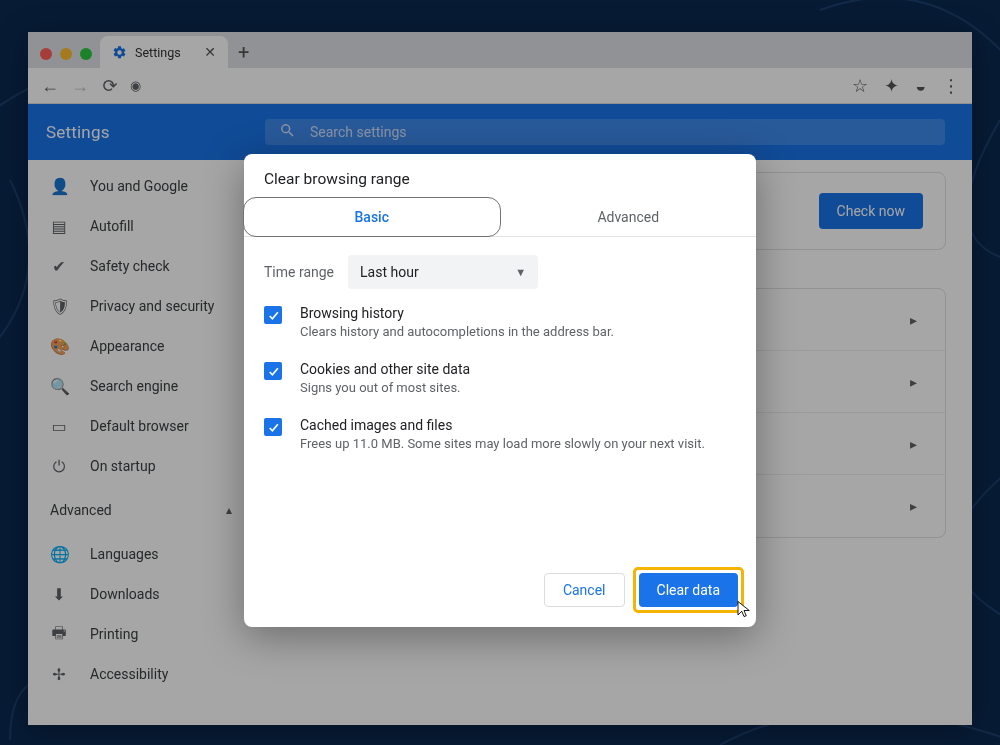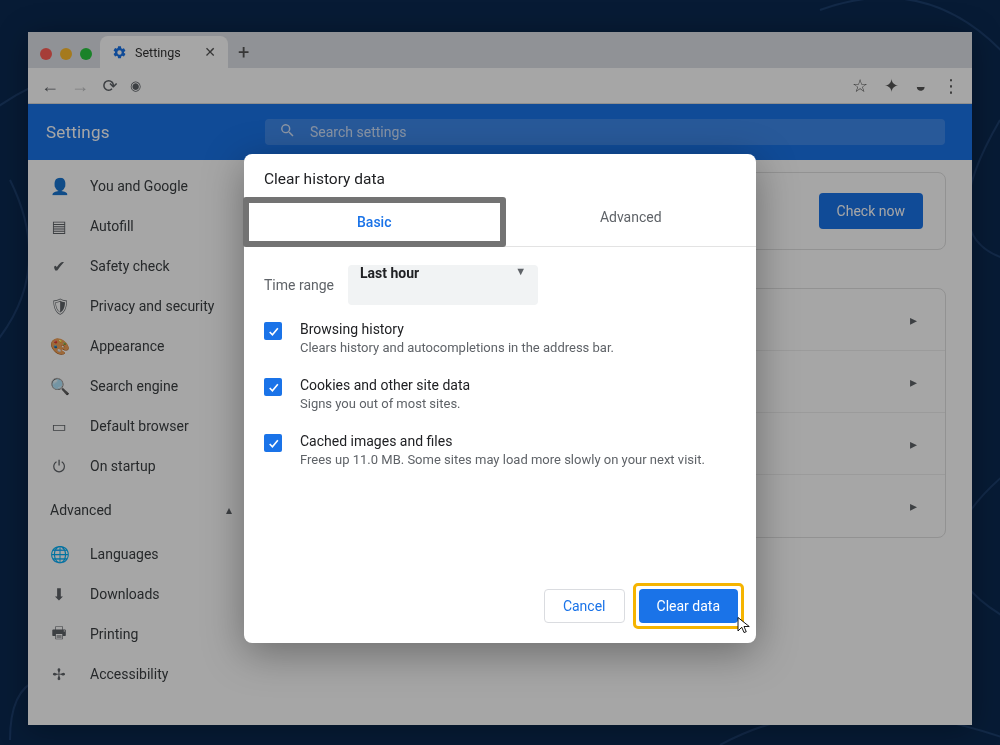--- a/index.html
+++ b/index.html
@@ -91,26 +91,26 @@
 
   
   .modal{
     position:absolute; z-index:10; top:154px; left:244px; width:512px; background:#fff;
     border-radius:8px; box-shadow:0 10px 40px rgba(0,0,0,0.35);
     display:flex; flex-direction:column;
   }
   .modal h2{ font-size:15.5px; font-weight:400; color:#202124; padding:16px 20px 10px;}
   .tabs{ display:flex; border-bottom:1px solid #e3e3e3;}
   .mtab{ flex:1; text-align:center; padding:11px 0; font-size:14px; color:#5f6368; cursor:pointer;}
-  .mtab.active{ color:#1a73e8; font-weight:500; border:6px solid #737373; border-radius:3px; margin:-1px 0 -1px -1px;}
+  .mtab.active{ color:#1a73e8; font-weight:500; border:1px solid #737373; border-radius:13px; margin:-1px 0 -1px -1px;}
   .timerow{ display:flex; align-items:center; gap:14px; padding:18px 20px 8px;}
   .timerow .lbl{ font-size:14px; color:#5f6368;}
   .select{
-    background:#f1f3f4; height:40px; border-radius:4px; display:flex; align-items:flex-start;
-    justify-content:space-between; padding:0 12px; min-width:190px; font-size:14px; color:#202124;font-weight:bold;
+    background:#f1f3f4; height:34px; border-radius:4px; display:flex; align-items:center;
+    justify-content:space-between; padding:0 12px; min-width:190px; font-size:14px; color:#202124;
   }
   .select .tri{ font-size:11px; color:#5f6368; }
 
   .opts{ padding: 8px 20px 6px; display:flex; flex-direction:column; gap:22px;}
   .opt{ display:flex; gap:18px; align-items:flex-start;}
   .chk{
     width:18px;height:18px;border-radius:2px;background:#1a73e8;flex:0 0 18px; margin-top:1px;
     display:flex;align-items:center;justify-content:center;
   }
   .chk svg{stroke:#fff;stroke-width:3;fill:none;}
@@ -265,21 +265,21 @@
       <div class="row">
           <span class="chev">▸</span>
         </div>
     </div>
   </div>
 </div>
 
 <div class="scrim"></div>
 
 <div class="modal">
-  <h2>Clear history data</h2>
+  <h2>Clear browsing range</h2>
   <div class="tabs">
     <div class="mtab active">Basic</div>
     <div class="mtab">Advanced</div>
   </div>
   <div class="timerow">
     <span class="lbl">Time range</span>
     <div class="select">
       <span>Last hour</span>
       <span class="tri">▼</span>
     </div>

